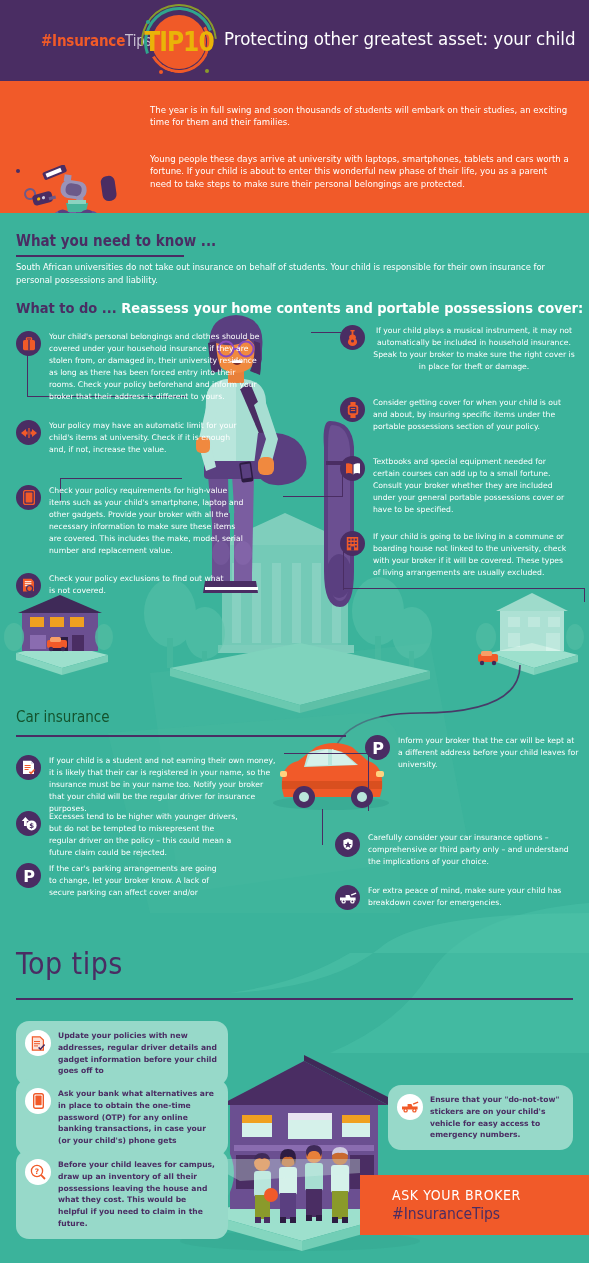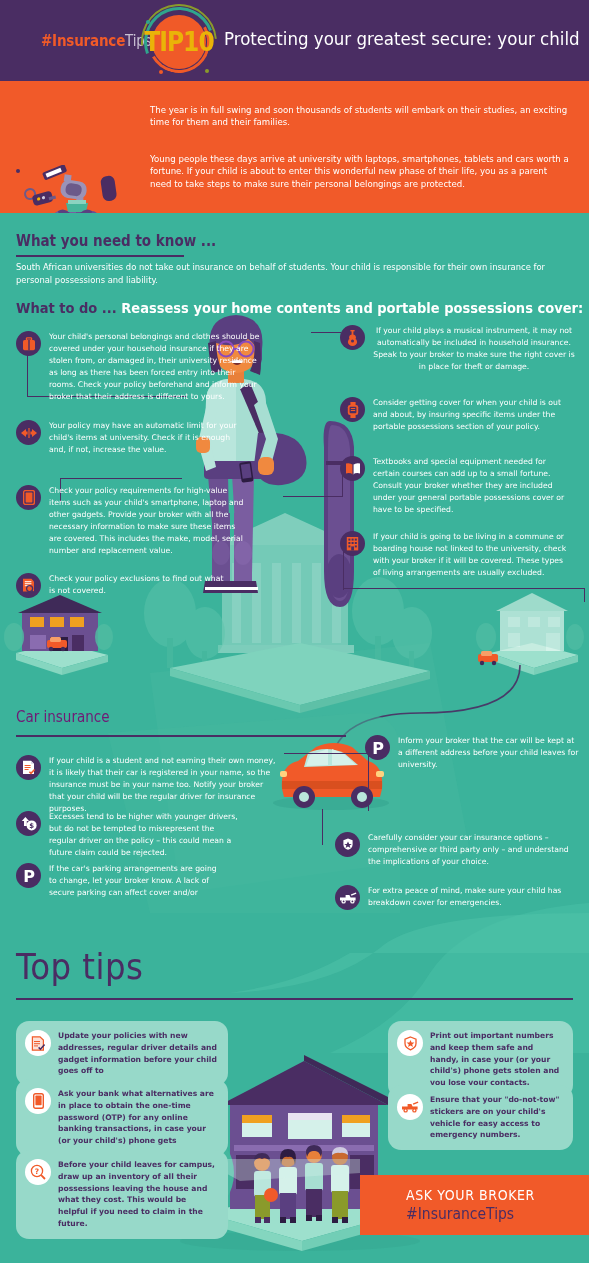--- a/index.html
+++ b/index.html
@@ -80,42 +80,42 @@
   
   .tip { position:absolute; display:flex; gap:8px; align-items:flex-start; }
   .tipicon {
     flex:0 0 auto; width:25px; height:25px; border-radius:50%; background:#4a2d63;
     display:flex; align-items:center; justify-content:center; position:relative; z-index:3;
   }
   .tipicon svg { display:block; }
   .tiptxt { color:#ffffff; font-size:7.7px; line-height:1.55; }
 
   
-  .h-car { position:absolute; left:16px; top:495px; font-size:15px; color:#701a75; font-weight:normal;
+  .h-car { position:absolute; left:16px; top:495px; font-size:15px; color:#14532d; font-weight:normal;
            font-family:"DejaVu Sans Condensed","Liberation Sans", sans-serif;text-align:center;}
   .car-rule { position:absolute; left:16px; top:522px; width:330px; height:2px; background:#4a2d63; }
 
   
-  .h-top { position:absolute; left:16px; top:733px; font-size:36px; color:#4a2d63; font-weight:normal;
+  .h-top { position:absolute; left:16px; top:733px; font-size:30px; color:#4a2d63; font-weight:normal;
            font-family:"DejaVu Sans Condensed","Liberation Sans", sans-serif; letter-spacing:0.5px;}
   .top-rule { position:absolute; left:16px; top:785px; width:557px; height:2px; background:#4a2d63; }
 
   .toptip {
     position:absolute; background:#97d9c9; border-radius:13px;
     display:flex; gap:7px; align-items:flex-start; padding:9px 10px 9px 9px;
   }
   .toptip .tt-ico {
     flex:0 0 auto; width:26px; height:26px; border-radius:50%; background:#ffffff;
     display:flex; align-items:center; justify-content:center;
   }
   .toptip .tt-txt { color:#4a2d63; font-size:7.6px; line-height:1.55; font-weight:bold; }
 
   .cta {
     position:absolute; left:360px; top:1175px; width:229px; height:60px; background:#f15a29;
-    display:flex; flex-direction:column; justify-content:center; padding-left:46px;
+    display:flex; flex-direction:column; justify-content:center; padding-left:32px;
   }
   .cta .l1 { color:#ffffff; font-size:14px; letter-spacing:0.6px;
              font-family:"DejaVu Sans Condensed","Liberation Sans", sans-serif; }
   .cta .l2 { color:#4a2d63; font-size:15.5px; margin-top:2px;
              font-family:"DejaVu Sans Condensed","Liberation Sans", sans-serif; }
 
   .scene { position:absolute; left:0; top:0; width:589px; height:1050px; pointer-events:none; }
 </style>
 </head>
 <body>
@@ -132,21 +132,21 @@
         <div class="ring ring-c"></div>
         <div class="ring ring-a"></div>
         <div class="ring ring-b"></div>
         <div class="tipbadge-circle"></div>
         <div class="dot" style="left:3px;top:14px;width:4px;height:4px;background:#2fa58d;"></div>
         <div class="dot" style="left:62px;top:63px;width:4px;height:4px;background:#8a9a2b;"></div>
         <div class="dot" style="left:16px;top:64px;width:4px;height:4px;background:#f05a28;"></div>
         <div class="tiptext">TIP10</div>
       </div>
 
-      <div class="header-title">Protecting your greatest secure: your child</div>
+      <div class="header-title">Protecting other greatest asset: your child</div>
     </div>
   </div>
 
   <div class="intro">
     <div class="bag-wrap">
       <svg width="140" height="124" viewBox="0 0 140 124">
         <ellipse cx="70" cy="118" rx="42" ry="5" fill="#d94f1f"></ellipse>
 
         <g transform="translate(8,64) rotate(-18)">
           <rect x="0" y="0" width="30" height="22" rx="2" fill="#9b93b8"></rect>
@@ -670,29 +670,20 @@
       <div class="tt-ico">
         <svg width="16" height="16" viewBox="0 0 16 16">
             <circle cx="7" cy="7" r="5.6" fill="none" stroke="#f15a29" stroke-width="1.3"></circle>
             <text x="7" y="9.8" font-size="7.5" font-family="'DejaVu Sans',sans-serif" font-weight="bold" fill="#f15a29" text-anchor="middle">?</text>
             <line x1="11.2" y1="11.2" x2="15" y2="15" stroke="#f15a29" stroke-width="1.8"></line>
           </svg>
       </div>
       <div class="tt-txt">Before your child leaves for campus, draw up an inventory of all their possessions leaving the house and what they cost. This would be helpful if you need to claim in the future.</div>
     </div>
 
-    <div class="toptip" style="left:388px;top:808px;width:185px;">
-      <div class="tt-ico">
-        <svg width="15" height="15" viewBox="0 0 15 15">
-            <path d="M7.5 1 L13 3.2 L13 7.6 Q13 11.6 7.5 13.8 Q2 11.6 2 7.6 L2 3.2 Z" fill="none" stroke="#f15a29" stroke-width="1.3"></path>
-            <path d="M7.5 4 L8.6 6.6 L11.4 6.6 L9.2 8.4 L10 11.1 L7.5 9.5 L5 11.1 L5.8 8.4 L3.6 6.6 L6.4 6.6 Z" fill="#f15a29"></path>
-          </svg>
-      </div>
-      <div class="tt-txt">Print out important numbers and keep them safe and handy, in case your (or your child's) phone gets stolen and you lose your contacts.</div>
-    </div>
 
     <div class="toptip" style="left:388px;top:872px;width:185px;">
       <div class="tt-ico">
         <svg width="18" height="12" viewBox="0 0 18 12">
             <path d="M1 5.4 L6.6 5.4 L6.6 3 L10.4 3 L11.6 5.4 L16.6 5.4 L16.6 8.6 L1 8.6 Z" fill="#f15a29"></path>
             <path d="M11.8 2.6 L16.8 0.6 L17.4 1.8 L12.4 3.8 Z" fill="#f15a29"></path>
             <circle cx="4.6" cy="9.4" r="2.2" fill="#f15a29"></circle>
             <circle cx="13.4" cy="9.4" r="2.2" fill="#f15a29"></circle>
             <circle cx="4.6" cy="9.4" r="0.9" fill="#ffffff"></circle>
             <circle cx="13.4" cy="9.4" r="0.9" fill="#ffffff"></circle>

